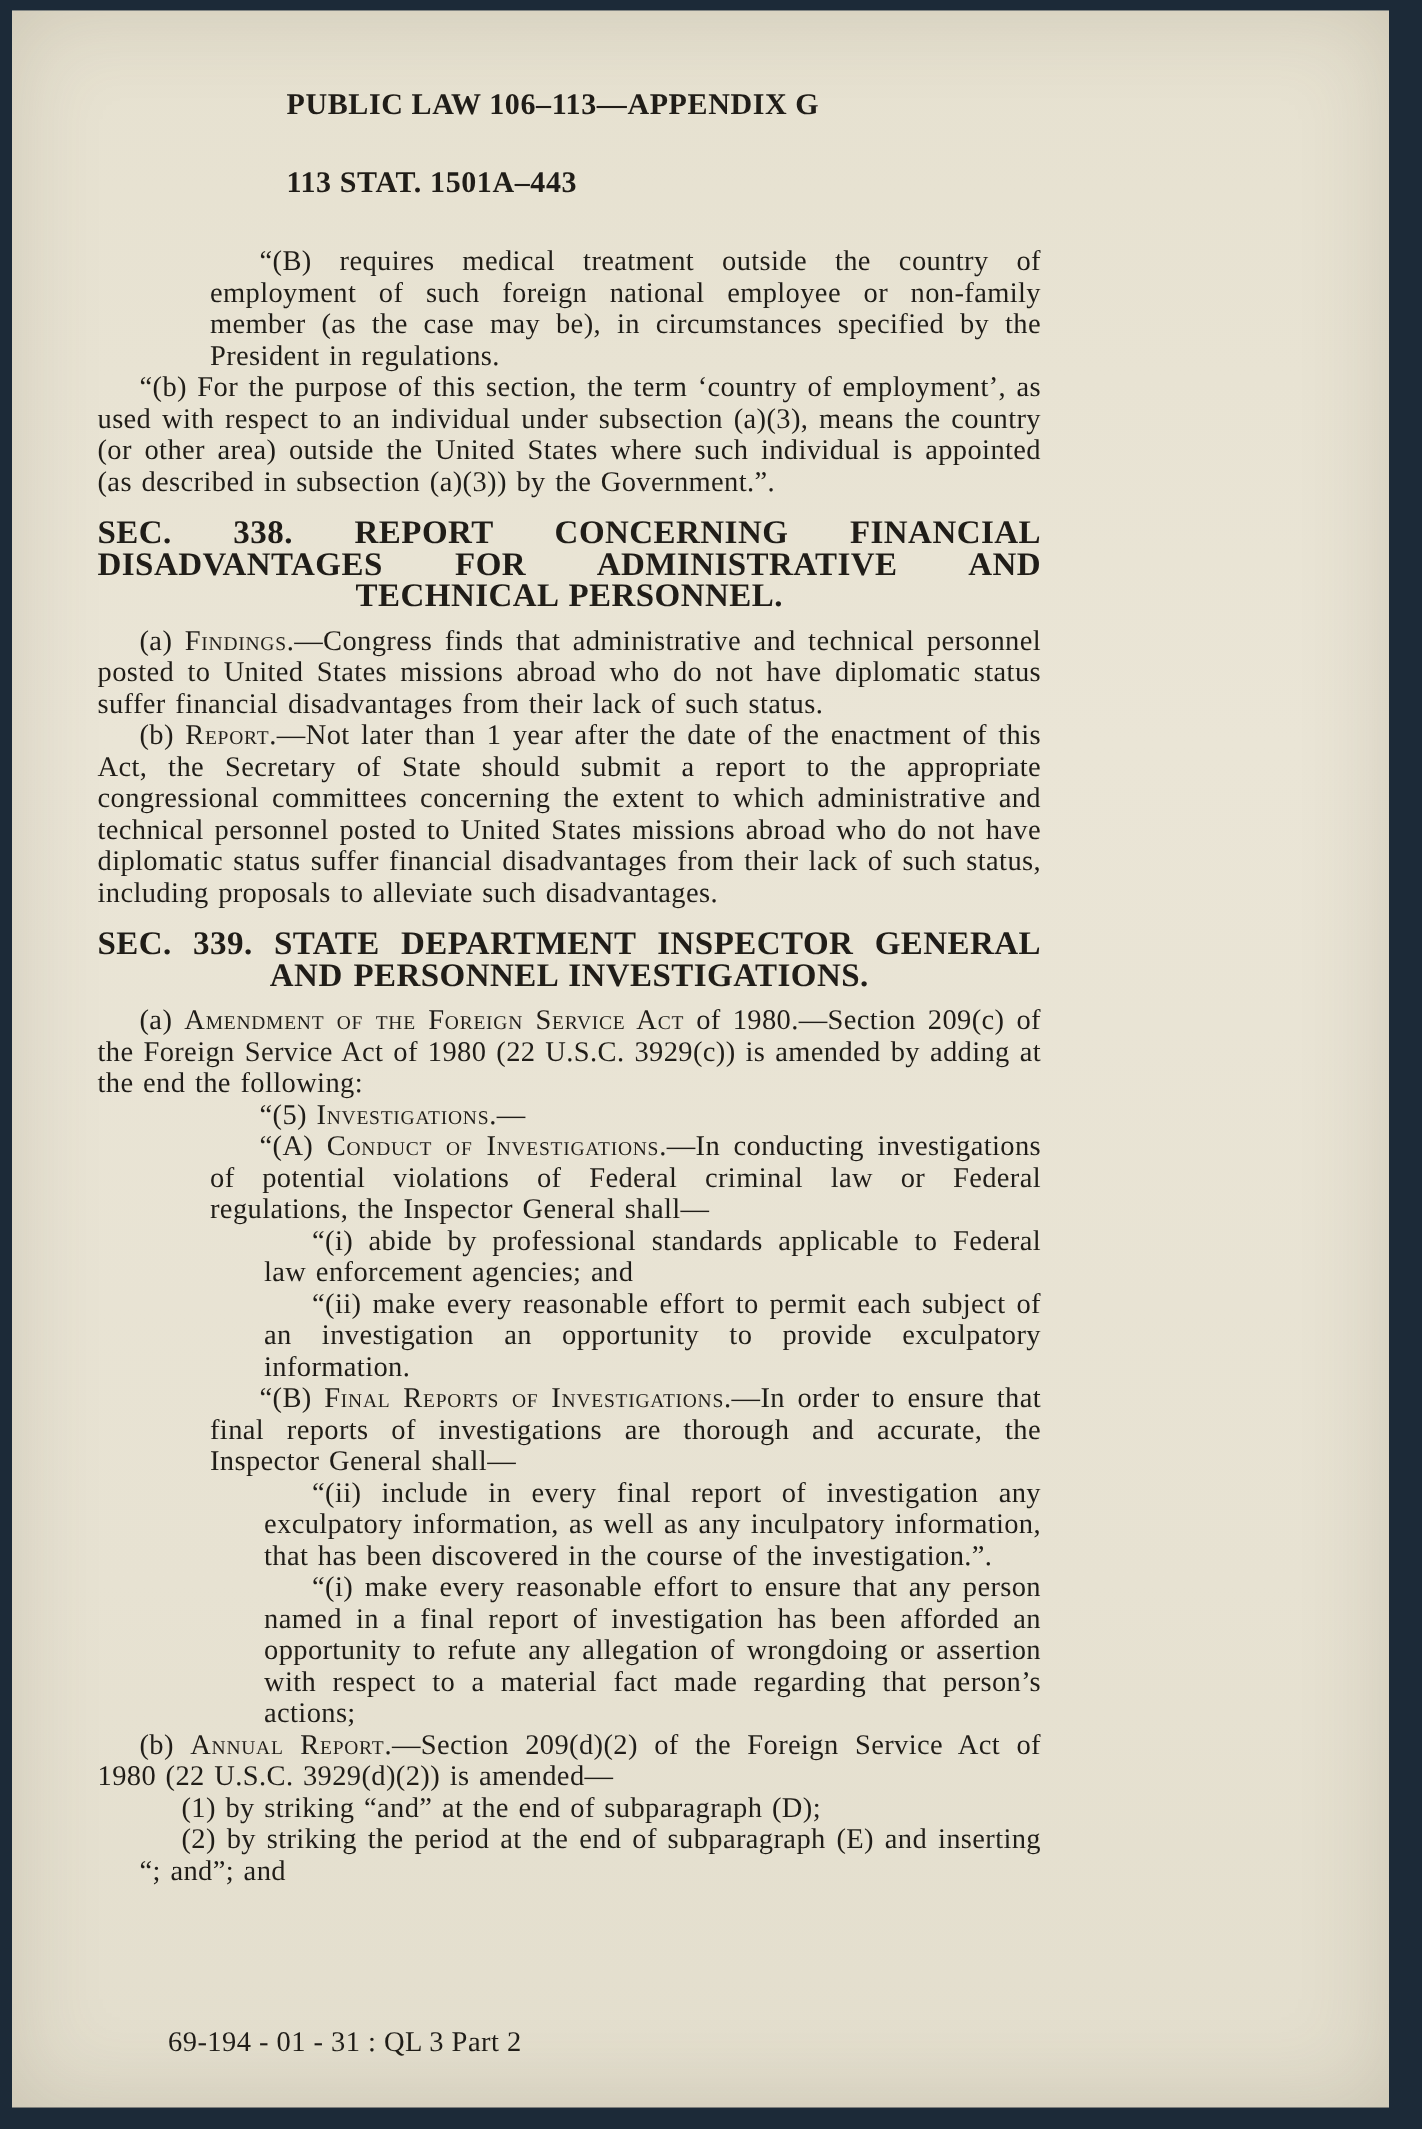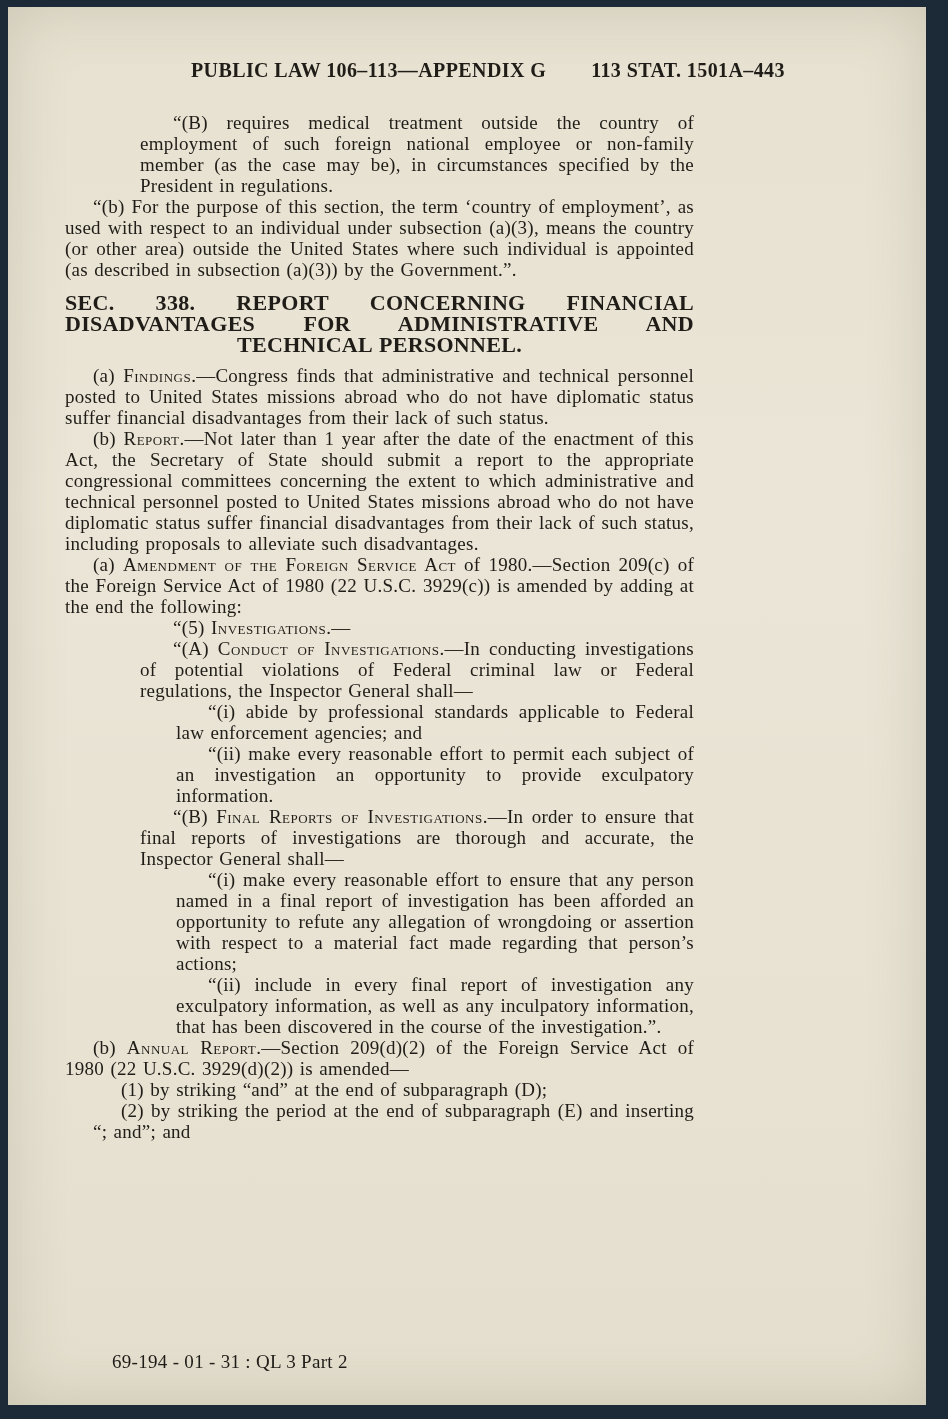--- a/index.html
+++ b/index.html
@@ -20,26 +20,27 @@
   .sheet{
     position:absolute;
     top:7px;left:8px;right:22px;bottom:14px;
     background:linear-gradient(180deg,#e6e1d0 0%,#eae5d6 35%,#e7e2d2 75%,#e3decd 100%);
     box-shadow:inset 0 0 60px rgba(90,80,55,0.18);
     padding-top:52px;
   }
   .running-head{
     display:flex;
     padding-left:183px;
-    gap:45px;
+    gap:29px;
     font-weight:bold;
     font-size:20px;
     letter-spacing:0.4px;
     margin-bottom:30px;
     white-space:nowrap;
+    flex-direction:column;
   }
   .content{
     margin-left:57px;
     width:629px;
     font-size:19px;
     line-height:21px;
     letter-spacing:0.25px;
     word-spacing:1.4px;
     text-align:justify;
   }
@@ -76,28 +77,29 @@
     <span>PUBLIC LAW 106–113—APPENDIX G</span>
     <span>113 STAT. 1501A–443</span>
   </div>
 
   <div class="content" id="paras">
       <p class="para sub"><span>“(B) requires medical treatment outside the country of employment of such foreign national employee or non-family member (as the case may be), in circumstances specified by the President in regulations.</span></p>
       <p class="para body"><span>“(b) For the purpose of this section, the term ‘country of employment’, as used with respect to an individual under subsection (a)(3), means the country (or other area) outside the United States where such individual is appointed (as described in subsection (a)(3)) by the Government.”.</span></p>
       <p class="para heading"><span>SEC. 338. REPORT CONCERNING FINANCIAL DISADVANTAGES FOR ADMINISTRATIVE AND TECHNICAL PERSONNEL.</span></p>
       <p class="para body"><span>(a) </span><span class="sc">Findings</span><span>.—Congress finds that administrative and technical personnel posted to United States missions abroad who do not have diplomatic status suffer financial disadvantages from their lack of such status.</span></p>
       <p class="para body"><span>(b) </span><span class="sc">Report</span><span>.—Not later than 1 year after the date of the enactment of this Act, the Secretary of State should submit a report to the appropriate congressional committees concerning the extent to which administrative and technical personnel posted to United States missions abroad who do not have diplomatic status suffer financial disadvantages from their lack of such status, including proposals to alleviate such disadvantages.</span></p>
+      <p class="para heading"><span>SEC. 339. STATE DEPARTMENT INSPECTOR GENERAL AND PERSONNEL INVESTIGATIONS.</span></p>
       <p class="para body"><span>(a) </span><span class="sc">Amendment of the Foreign Service Act</span><span> of 1980.—Section 209(c) of the Foreign Service Act of 1980 (22 U.S.C. 3929(c)) is amended by adding at the end the following:</span></p>
       <p class="para sub"><span>“(5) </span><span class="sc">Investigations</span><span>.—</span></p>
       <p class="para sub"><span>“(A) </span><span class="sc">Conduct of Investigations</span><span>.—In conducting investigations of potential violations of Federal criminal law or Federal regulations, the Inspector General shall—</span></p>
       <p class="para rom"><span>“(i) abide by professional standards applicable to Federal law enforcement agencies; and</span></p>
       <p class="para rom"><span>“(ii) make every reasonable effort to permit each subject of an investigation an opportunity to provide exculpatory information.</span></p>
       <p class="para sub"><span>“(B) </span><span class="sc">Final Reports of Investigations</span><span>.—In order to ensure that final reports of investigations are thorough and accurate, the Inspector General shall—</span></p>
+      <p class="para rom"><span>“(ii) include in every final report of investigation any exculpatory information, as well as any inculpatory information, that has been discovered in the course of the investigation.”.</span></p>
       <p class="para rom"><span>“(i) make every reasonable effort to ensure that any person named in a final report of investigation has been afforded an opportunity to refute any allegation of wrongdoing or assertion with respect to a material fact made regarding that person’s actions;</span></p>
-      <p class="para rom"><span>“(ii) include in every final report of investigation any exculpatory information, as well as any inculpatory information, that has been discovered in the course of the investigation.”.</span></p>
       <p class="para body"><span>(b) </span><span class="sc">Annual Report</span><span>.—Section 209(d)(2) of the Foreign Service Act of 1980 (22 U.S.C. 3929(d)(2)) is amended—</span></p>
       <p class="para num"><span>(1) by striking “and” at the end of subparagraph (D);</span></p>
       <p class="para num"><span>(2) by striking the period at the end of subparagraph (E) and inserting “; and”; and</span></p>
     </div>
 
   <div class="plate-footer">69-194 - 01 - 31 : QL 3 Part 2</div>
 
 </div>
 
 </body></html>

